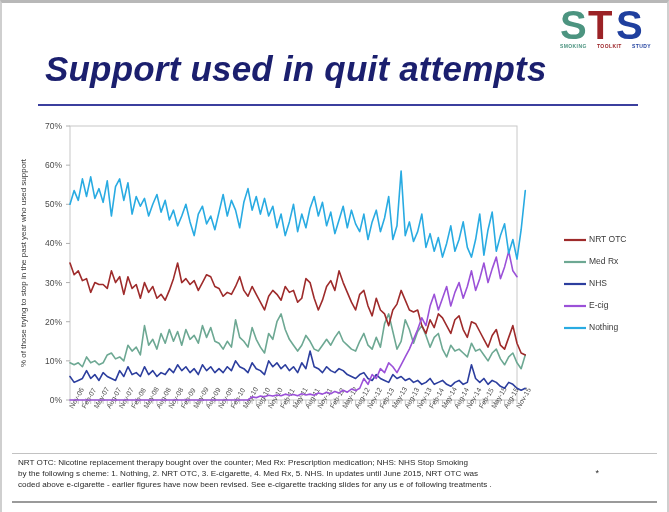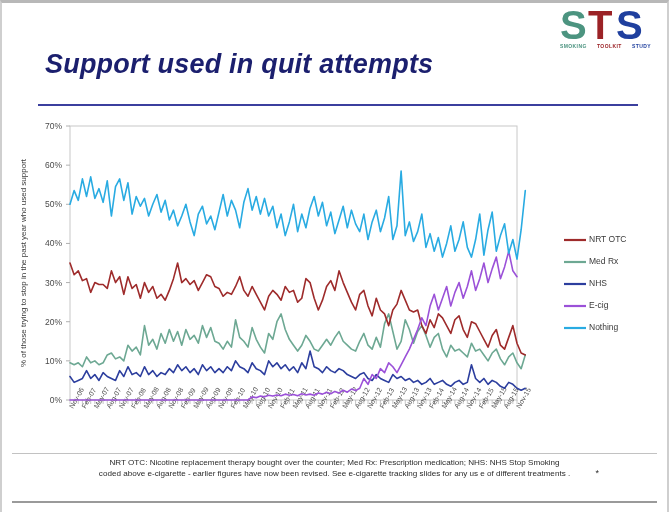--- a/index.html
+++ b/index.html
@@ -42,21 +42,21 @@
     position:absolute;top:0;
     font-size:5px;font-weight:bold;letter-spacing:.4px;
   }
   #logo .w.w1{left:6px;color:#4c9480;}
   #logo .w.w2{left:43px;color:#9b2226;}
   #logo .w.w3{left:78px;color:#1f3f9e;}
 
   
   #title{
     position:absolute;left:43px;top:46px;
-    font-size:27px;font-weight:bold;font-style:italic;
+    font-size:35px;font-weight:bold;font-style:italic;
     color:#1b1f6e;letter-spacing:.2px;white-space:nowrap;
   }
   #titlerule{
     position:absolute;left:36px;top:101px;width:600px;height:2px;
     background:#3b3f9e;
   }
 
   
   #chartwrap{
     position:absolute;left:10px;top:115px;width:650px;height:330px;
@@ -69,21 +69,21 @@
   .legtxt{font-size:8.5px;fill:#3a3a3a;dominant-baseline:middle;}
   .legline{stroke-width:2.2;stroke-linecap:butt;}
 
   
   #footnote{
     position:absolute;left:10px;top:450px;width:645px;height:50px;
     box-sizing:border-box;
     border-top:1px solid #c2c2c2;
     border-bottom:2px solid #9a9a9a;
     padding:3px 6px 0 6px;
-    font-size:8.1px;line-height:11.2px;color:#2a2a2a;text-align:center;
+    font-size:8.1px;line-height:11.2px;color:#2a2a2a;
   }
   #footnote p{margin:0;}
   #fnstar{
     position:absolute;right:58px;top:14px;
     font-size:9px;color:#2a2a2a;
   }
 </style>
 </head>
 <body>
 
@@ -297,17 +297,18 @@
           <line x1="552" y1="188" x2="574" y2="188" class="legline" stroke="#9b51d8"></line>
           <text x="577" y="188" class="legtxt">E-cig</text>
           <line x1="552" y1="210" x2="574" y2="210" class="legline" stroke="#29abe2"></line>
           <text x="577" y="210" class="legtxt">Nothing</text>
         </g>
     </svg>
   </div>
 
   <div id="footnote">
     <p>NRT OTC: Nicotine replacement therapy bought over the counter; Med Rx: Prescription medication; NHS: NHS Stop Smoking</p>
-    <p>coded above e-cigarette - earlier figures have now been revised. See e-cigarette tracking slides for any us e of different treatments .</p>
+    <p>by the following s cheme: 1. Nothing, 2. NRT OTC, 3. E-cigarette, 4. Med Rx, 5. NHS. In updates until June 2015, NRT OTC was</p>
+    <p>coded above e-cigarette - earlier figures have now been revised. See e-cigarette tracking slides for any us e of following treatments .</p>
     <span id="fnstar">*</span>
   </div>
 
 </div>
 
 </body></html>

